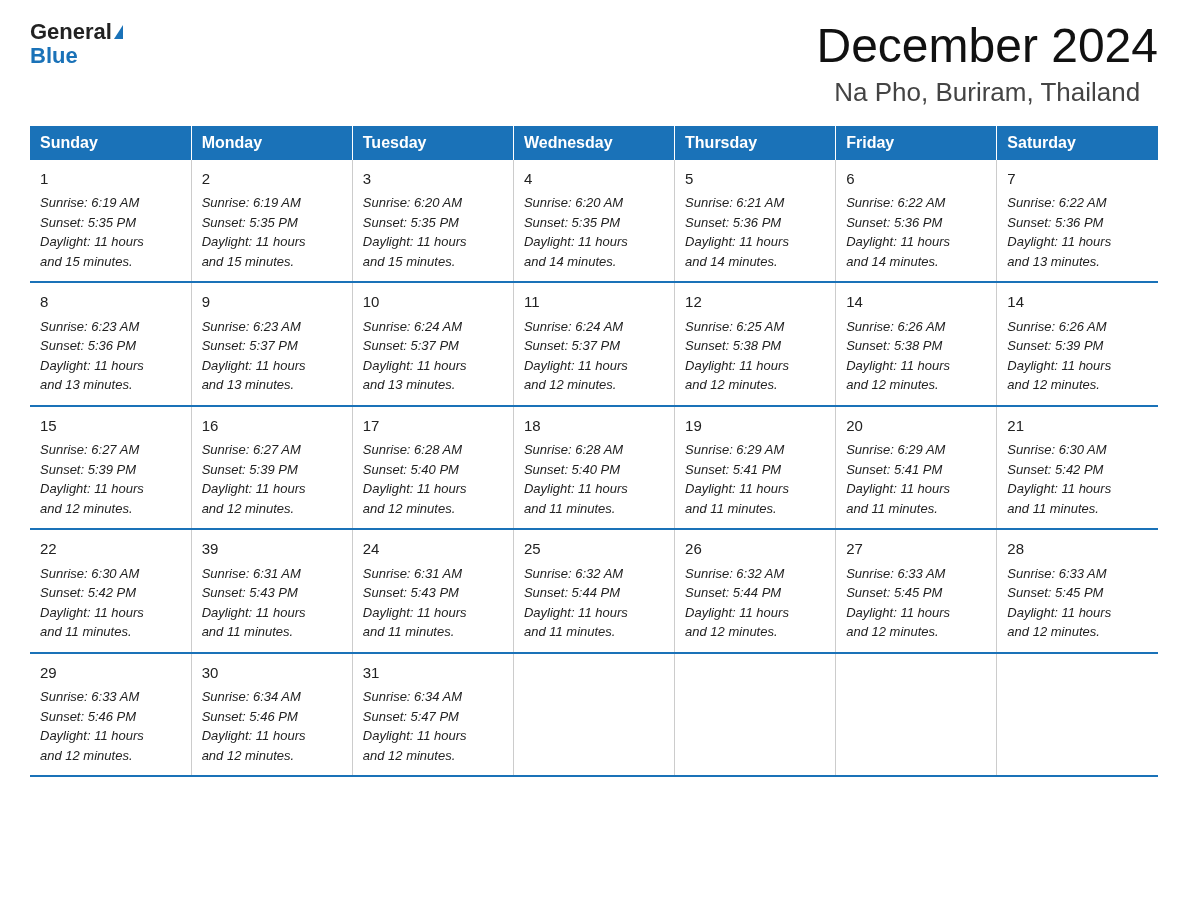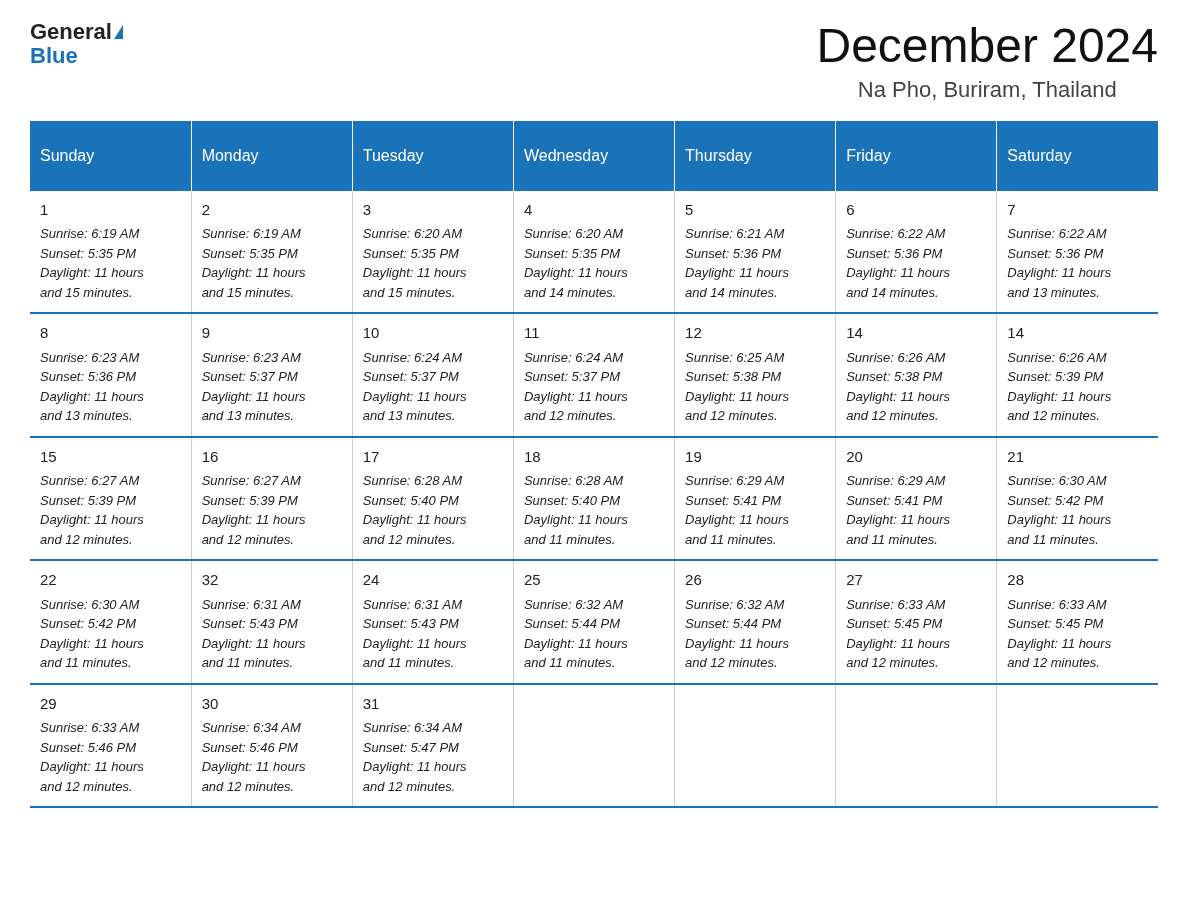--- a/index.html
+++ b/index.html
@@ -41,36 +41,36 @@
     .title-block {
       text-align: center;
     }
     .title-block h1 {
       font-size: 48px;
       font-weight: 300;
       color: #111;
       line-height: 1.1;
     }
     .title-block h2 {
-      font-size: 22px;
+      font-size: 26px;
       font-weight: 400;
       color: #444;
       margin-top: 4px;
     }
     table {
       width: 100%;
       border-collapse: collapse;
       table-layout: fixed;
     }
     thead tr th {
       background: #1a72b8;
       color: #fff;
       font-size: 16px;
-      font-weight: 400;
-      padding: 26px 10px;
+      font-weight: 700;
+      padding: 8px 10px;
       text-align: left;
       border-right: 1px solid #fff;
     }
     thead tr th:last-child { border-right: none; }
     tbody tr td {
       vertical-align: top;
       padding: 8px 10px 10px 10px;
       font-size: 13px;
       color: #222;
       border-right: 1px solid #ccc;
@@ -215,21 +215,21 @@
           <span class="day-num">21</span>
           <div class="day-info">Sunrise: 6:30 AM<br>Sunset: 5:42 PM<br>Daylight: 11 hours<br>and 11 minutes.</div>
         </td>
       </tr>
       <tr>
         <td>
           <span class="day-num">22</span>
           <div class="day-info">Sunrise: 6:30 AM<br>Sunset: 5:42 PM<br>Daylight: 11 hours<br>and 11 minutes.</div>
         </td>
         <td>
-          <span class="day-num">32</span>
+          <span class="day-num">39</span>
           <div class="day-info">Sunrise: 6:31 AM<br>Sunset: 5:43 PM<br>Daylight: 11 hours<br>and 11 minutes.</div>
         </td>
         <td>
           <span class="day-num">24</span>
           <div class="day-info">Sunrise: 6:31 AM<br>Sunset: 5:43 PM<br>Daylight: 11 hours<br>and 11 minutes.</div>
         </td>
         <td>
           <span class="day-num">25</span>
           <div class="day-info">Sunrise: 6:32 AM<br>Sunset: 5:44 PM<br>Daylight: 11 hours<br>and 11 minutes.</div>
         </td>

